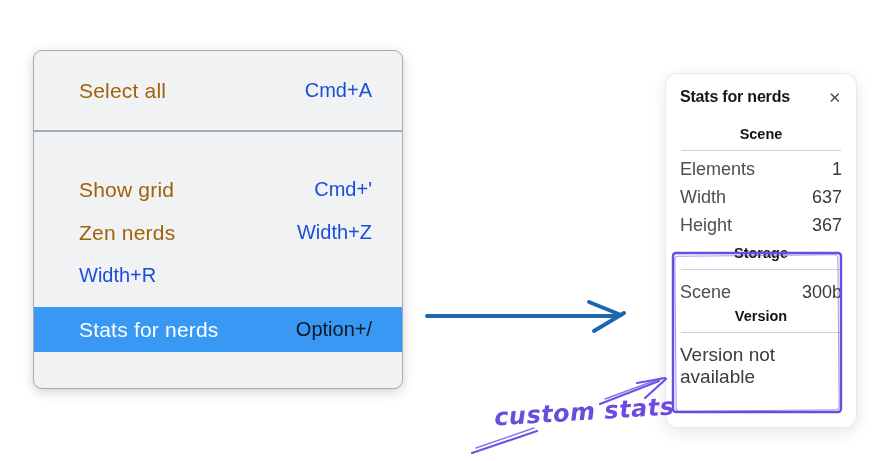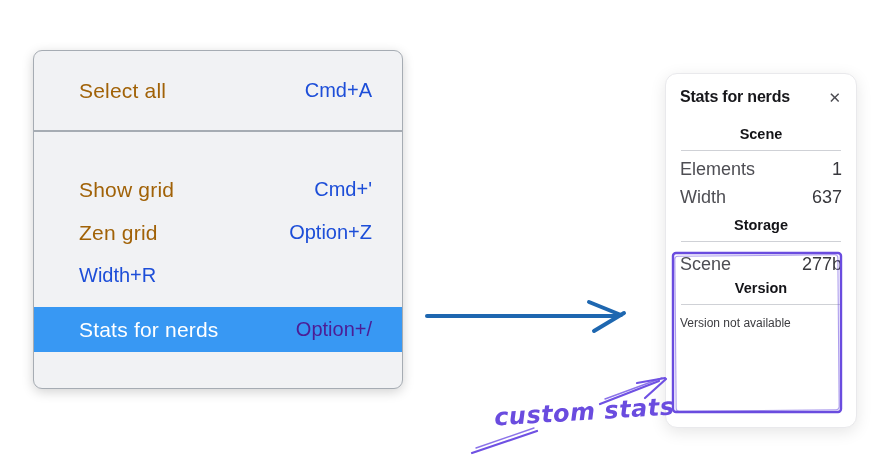--- a/index.html
+++ b/index.html
@@ -21,40 +21,40 @@
   .menu-item {
     height: 43px; display: flex; align-items: center; justify-content: space-between;
     padding: 0 30px 0 45px; cursor: default;
   }
   .menu-item .mi-label { font-size: 21px; color: #a16207; letter-spacing: .2px; }
   .menu-item .mi-shortcut { font-size: 20px; color: #1d4ed8; }
   .menu-item.selected {
     background: #3898f3; height: 45px; margin-top: 10px;
   }
   .menu-item.selected .mi-label { color: #ffffff; }
-  .menu-item.selected .mi-shortcut { color: #4c1d95; }
+  .menu-item.selected .mi-shortcut { color: #0f172a; }
 
   
   .stats-panel {
     position: absolute; left: 665px; top: 73px; width: 192px; height: 355px;
     background: #ffffff;
     border: 1px solid #e9e9ec;
     border-radius: 12px;
     box-shadow: 0 4px 16px rgba(0,0,0,.10);
     padding: 12px 14px 0 14px;
   }
   .sp-titlebar { display: flex; align-items: center; justify-content: space-between; margin-top: 2px; }
   .sp-title { font-size: 16px; font-weight: 700; color: #17171b; letter-spacing: -.2px; }
   .sp-close { background: none; border: none; font-size: 15px; color: #4c4c52; cursor: pointer; padding: 0 1px; line-height: 1; }
   .sp-heading { text-align: center; font-size: 14.5px; font-weight: 700; color: #141418; }
   .sp-hr { height: 1px; background: #cfd1d6; border: none; margin: 8px 1px 0 1px; }
   .sp-row { display: flex; justify-content: space-between; align-items: center; height: 28px; font-size: 18px; }
   .sp-row .lbl { color: #4e4e54; }
   .sp-row .val { color: #38383d; }
-  .sp-note { font-size: 12px; color: #3c3c40; margin-top: 11px; }
+  .sp-note { font-size: 19px; color: #3c3c40; margin-top: 11px; }
   .mt20 { margin-top: 20px; } .mt8 { margin-top: 8px; }
   .mt6 { margin-top: 6px; } .mt4 { margin-top: 4px; } .mt2 { margin-top: 2px; }
 
   
   .overlay { position: absolute; left: 0; top: 0; width: 873px; height: 461px; pointer-events: none; }
   .annotation-text {
     position: absolute; left: 494px; top: 398px;
     font-family: "DejaVu Sans", sans-serif; font-style: italic; font-weight: 600;
     font-size: 24px; color: #6a4cdf; letter-spacing: .5px;
     transform: rotate(-3.5deg); white-space: nowrap;
@@ -70,22 +70,22 @@
       <span class="mi-shortcut">Cmd+A</span>
     </div>
   </div>
   <div class="menu-divider"></div>
   <div class="menu-section-main">
     <div class="menu-item">
       <span class="mi-label">Show grid</span>
       <span class="mi-shortcut">Cmd+'</span>
     </div>
     <div class="menu-item">
-      <span class="mi-label">Zen grid</span>
-      <span class="mi-shortcut">Option+Z</span>
+      <span class="mi-label">Zen nerds</span>
+      <span class="mi-shortcut">Width+Z</span>
     </div>
     <div class="menu-item">
       <span class="mi-shortcut">Width+R</span>
     </div>
     <div class="menu-item selected">
       <span class="mi-label">Stats for nerds</span>
       <span class="mi-shortcut">Option+/</span>
     </div>
   </div>
 </div>
@@ -99,26 +99,30 @@
   <div class="sp-heading mt20">Scene</div>
   <div class="sp-hr"></div>
   <div class="sp-row mt4">
     <span class="lbl">Elements</span>
     <span class="val">1</span>
   </div>
   <div class="sp-row">
     <span class="lbl">Width</span>
     <span class="val">637</span>
   </div>
+  <div class="sp-row">
+    <span class="lbl">Height</span>
+    <span class="val">367</span>
+  </div>
 
   <div class="sp-heading mt6">Storage</div>
   <div class="sp-hr"></div>
   <div class="sp-row mt8">
     <span class="lbl">Scene</span>
-    <span class="val">277b</span>
+    <span class="val">300b</span>
   </div>
 
   <div class="sp-heading mt2">Version</div>
   <div class="sp-hr"></div>
   <div class="sp-note">Version not available</div>
 </div>
 
 <svg class="overlay" viewBox="0 0 873 461" xmlns="http://www.w3.org/2000/svg">
 
   <g stroke="#1e67b0" stroke-width="4" fill="none" stroke-linecap="round">

